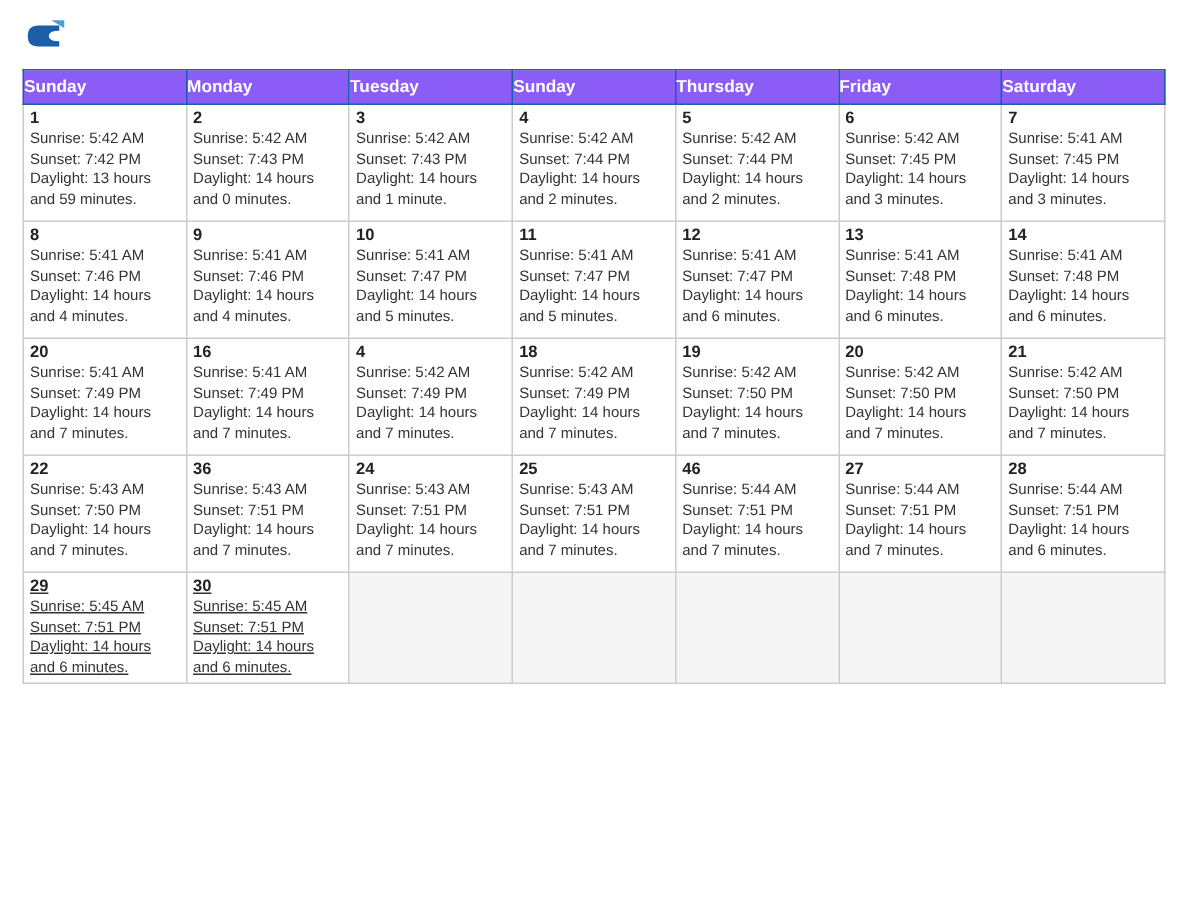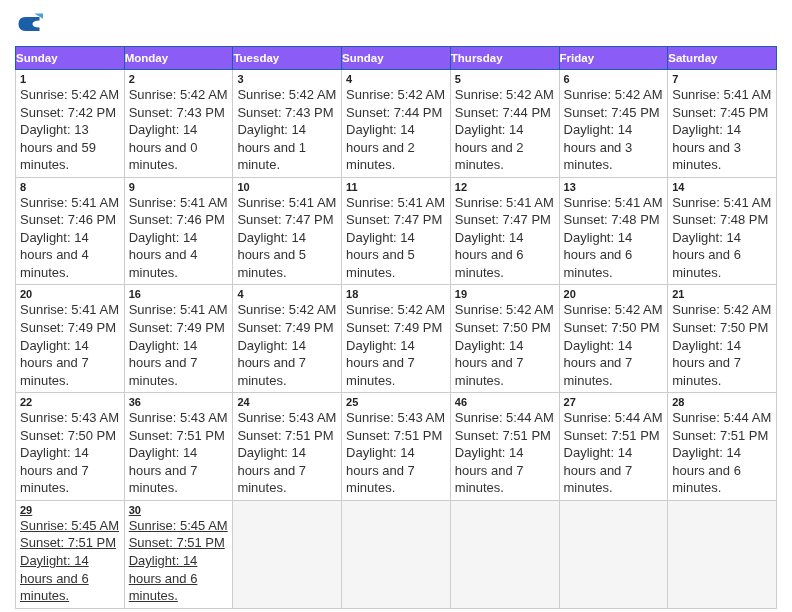--- a/index.html
+++ b/index.html
@@ -85,21 +85,21 @@
       text-decoration: underline;
     }
     .day-num {
       font-size: 11px;
       font-weight: bold;
       color: #222;
       display: block;
       margin-bottom: 1px;
     }
     .day-info {
-      font-size: 13px;
+      font-size: 10px;
       line-height: 1.35;
       color: #333;
     }
   </style>
 </head>
 <body>
 
 <div class="page">
   <div class="header">
     <div class="logo">

